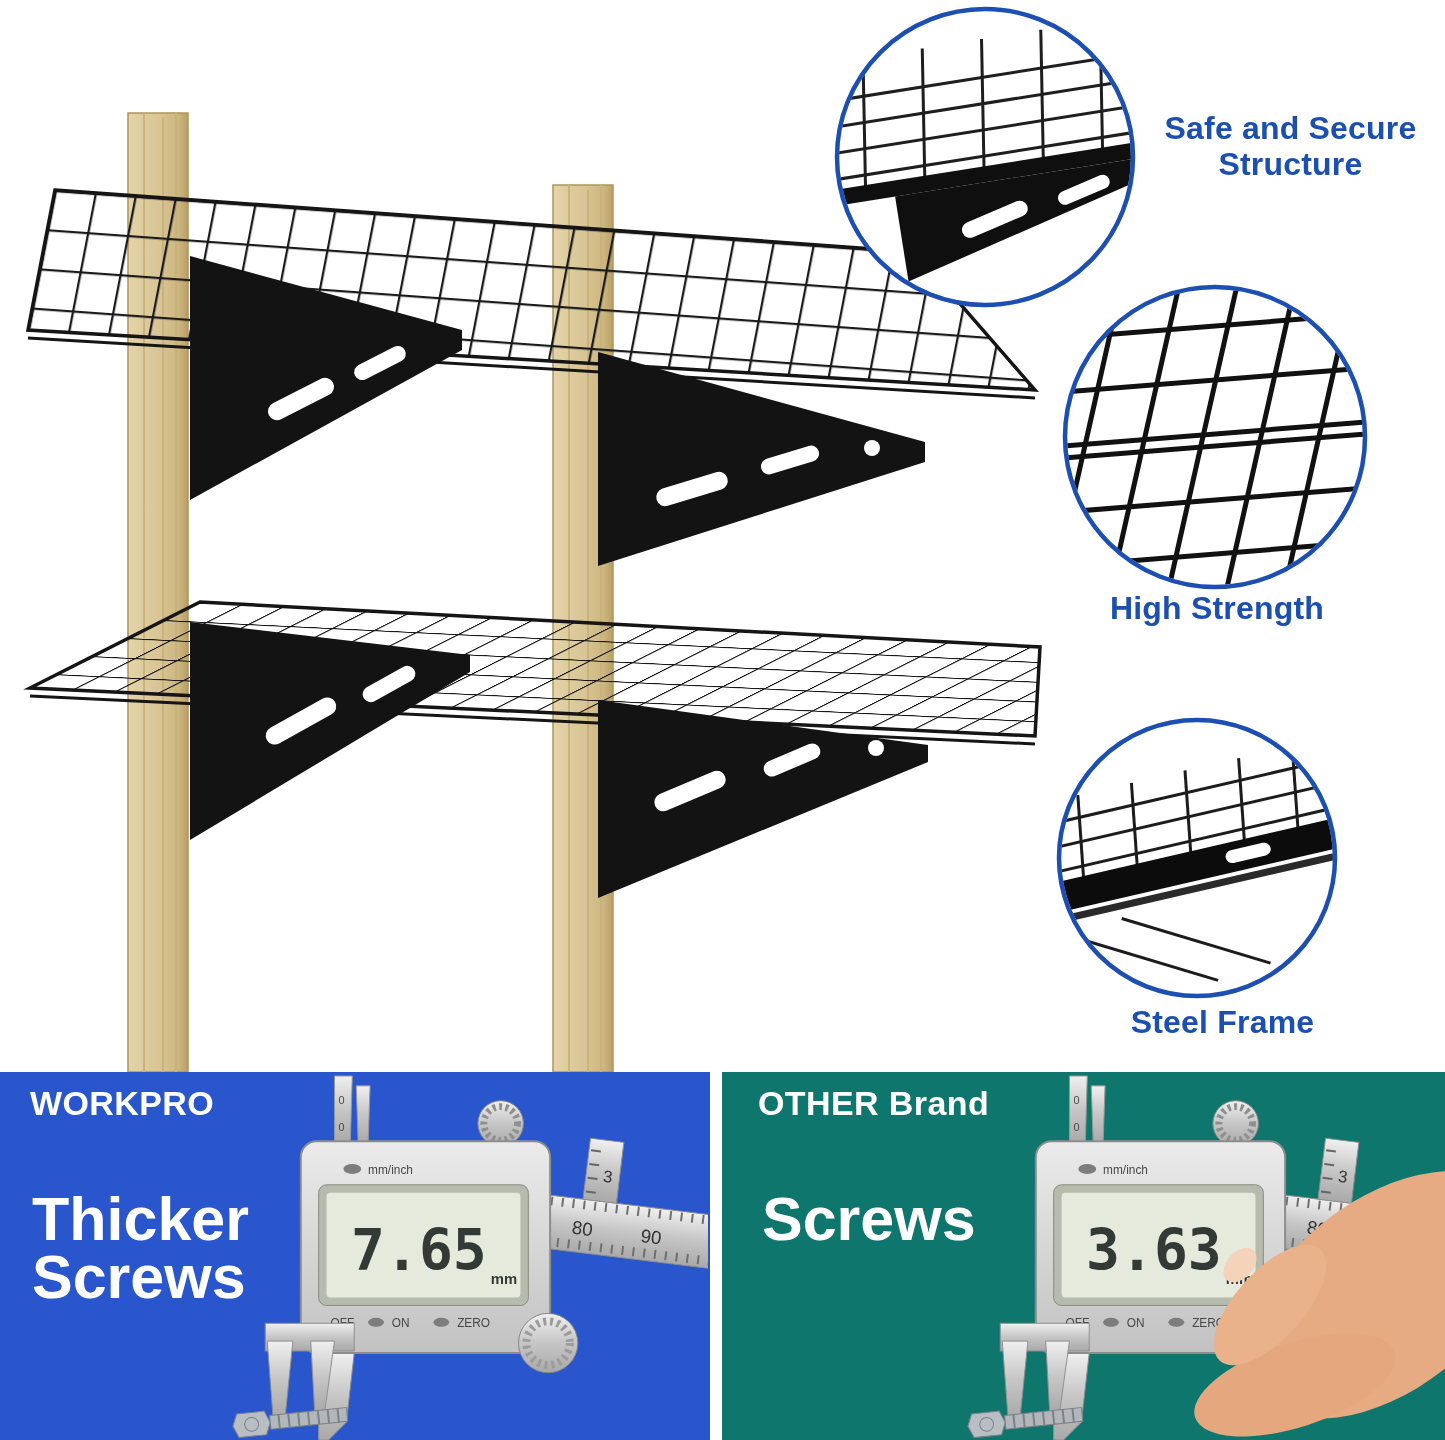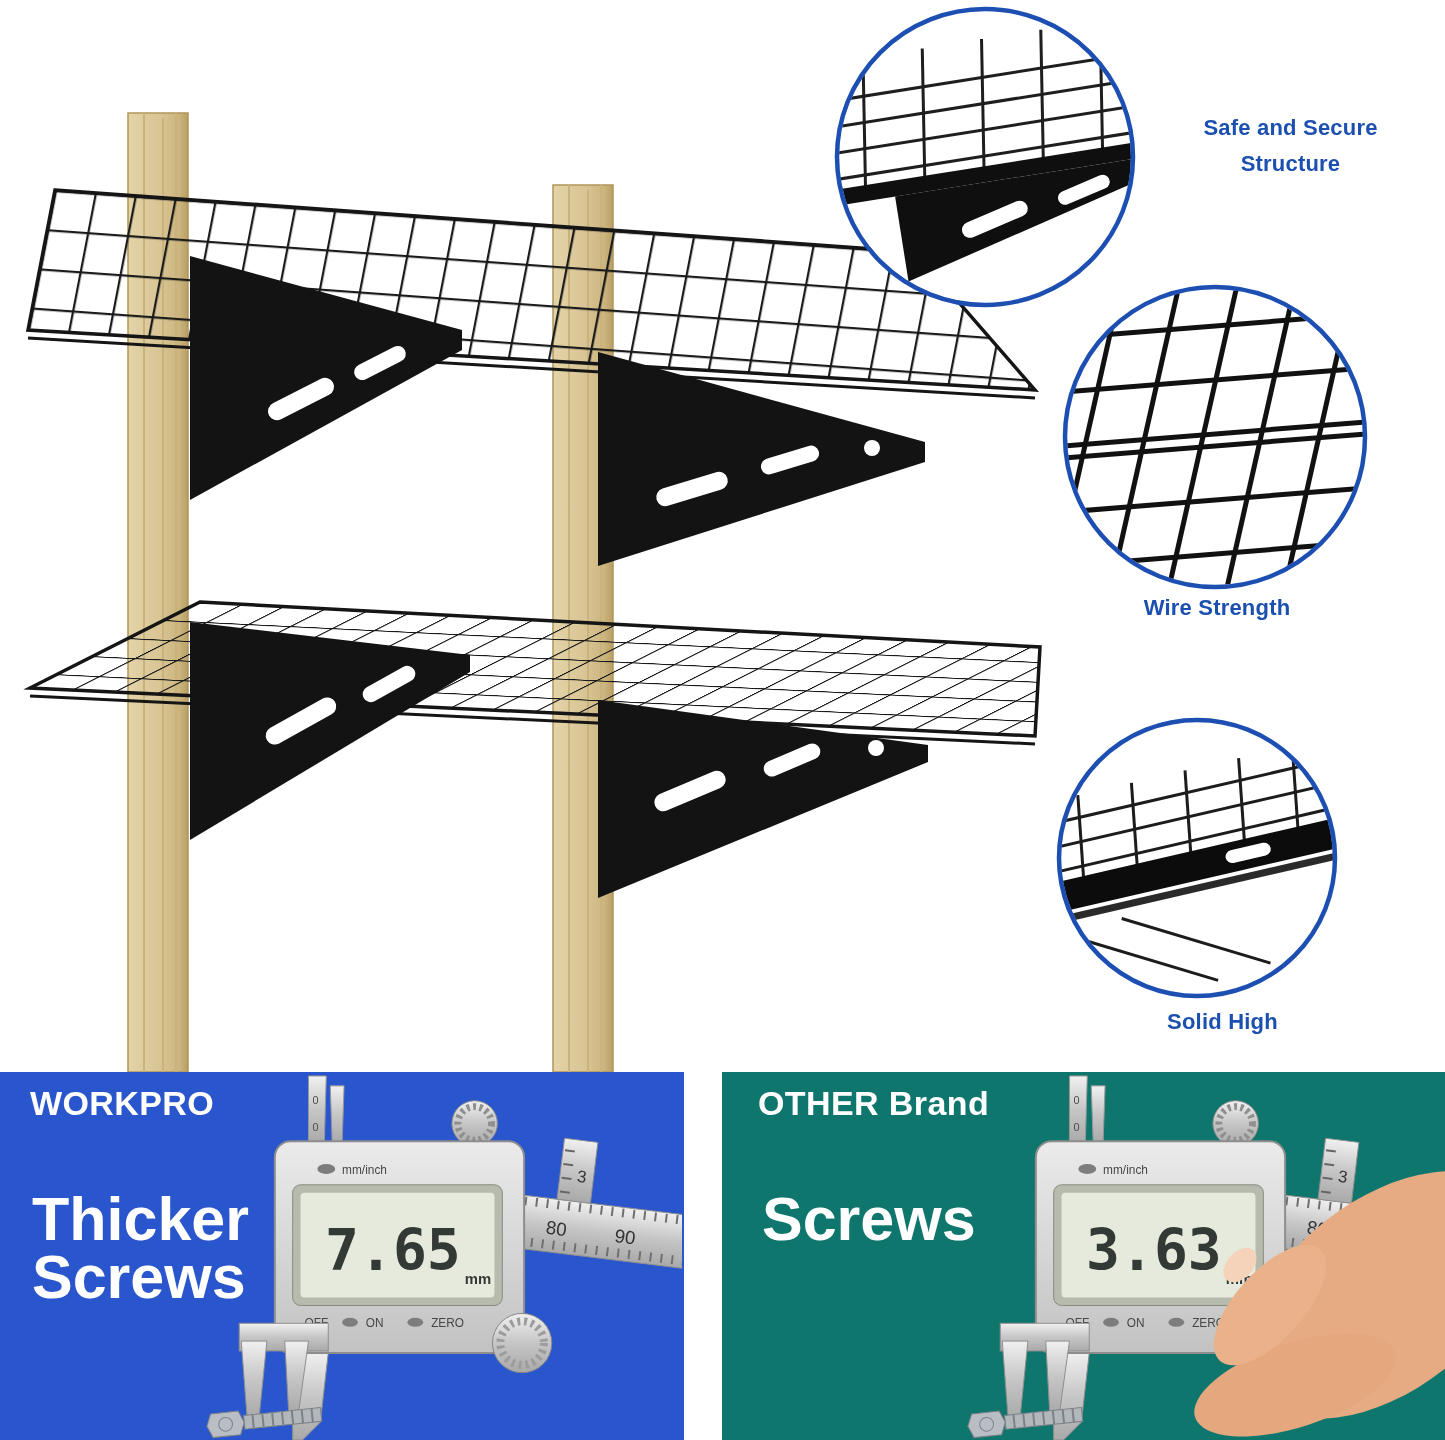--- a/index.html
+++ b/index.html
@@ -4,26 +4,26 @@
 <style>
   html,body{margin:0;padding:0;}
   body{
     width:1445px;height:1440px;position:relative;background:#ffffff;
     font-family:"Liberation Sans",sans-serif;overflow:hidden;
   }
   .abs{position:absolute;}
   
   .callout-label{
     position:absolute;text-align:center;color:#1b4fb0;font-weight:700;
-    font-size:22px;line-height:36px;letter-spacing:0.2px;
+    font-size:32px;line-height:36px;letter-spacing:0.2px;
   }
   
   .compare{position:absolute;left:0;top:1072px;width:1445px;height:368px;}
   .panel{position:absolute;top:0;height:368px;overflow:hidden;}
-  .panel-left{left:0;width:684px;background:#2a56cd;}
+  .panel-left{left:0;width:684px;background:#2a56cd;padding-left:26px;}
   .panel-right{left:722px;width:723px;background:#0f766e;}
   .brand{position:absolute;left:30px;top:12px;font-size:34px;font-weight:800;color:#ffffff;letter-spacing:0.4px;}
   .feature{position:absolute;left:32px;top:118px;font-size:61px;font-weight:800;color:#ffffff;line-height:58px;}
   .caliper{position:absolute;right:2px;top:2px;width:478px;height:366px;}
   .hand{position:absolute;right:-15px;bottom:-15px;width:340px;height:320px;}
   
   .t-tiny{font-family:"Liberation Sans",sans-serif;font-size:12px;fill:#474747;}
   .t-num{font-family:"Liberation Sans",sans-serif;font-size:19px;fill:#333333;}
   .t-s3{font-family:"Liberation Sans",sans-serif;font-size:17px;fill:#333333;}
   .t-zero{font-family:"Liberation Sans",sans-serif;font-size:11px;fill:#4a4a4a;}
@@ -180,24 +180,24 @@
   <circle cx="985" cy="157" r="148" fill="none" stroke="#1d4fb3" stroke-width="4.5"></circle>
   <circle cx="1215" cy="437" r="150" fill="none" stroke="#1d4fb3" stroke-width="4.5"></circle>
   <circle cx="1197" cy="858" r="138" fill="none" stroke="#1d4fb3" stroke-width="4.5"></circle>
 </svg>
 
 <div class="callout-label" style="left:1148px;top:110px;width:285px;">
   <div>Safe and Secure</div>
   <div>Structure</div>
 </div>
 <div class="callout-label" style="left:1062px;top:590px;width:310px;">
-  <div>Wire Strength</div>
+  <div>High Strength</div>
 </div>
 <div class="callout-label" style="left:1070px;top:1004px;width:305px;">
-  <div>Solid High</div>
+  <div>Steel Frame</div>
 </div>
 
 <div class="compare">
 
   <div class="panel panel-left">
     <div class="brand">WORKPRO</div>
     <div class="feature">
       <div>Thicker</div>
       <div>Screws</div>
     </div>

